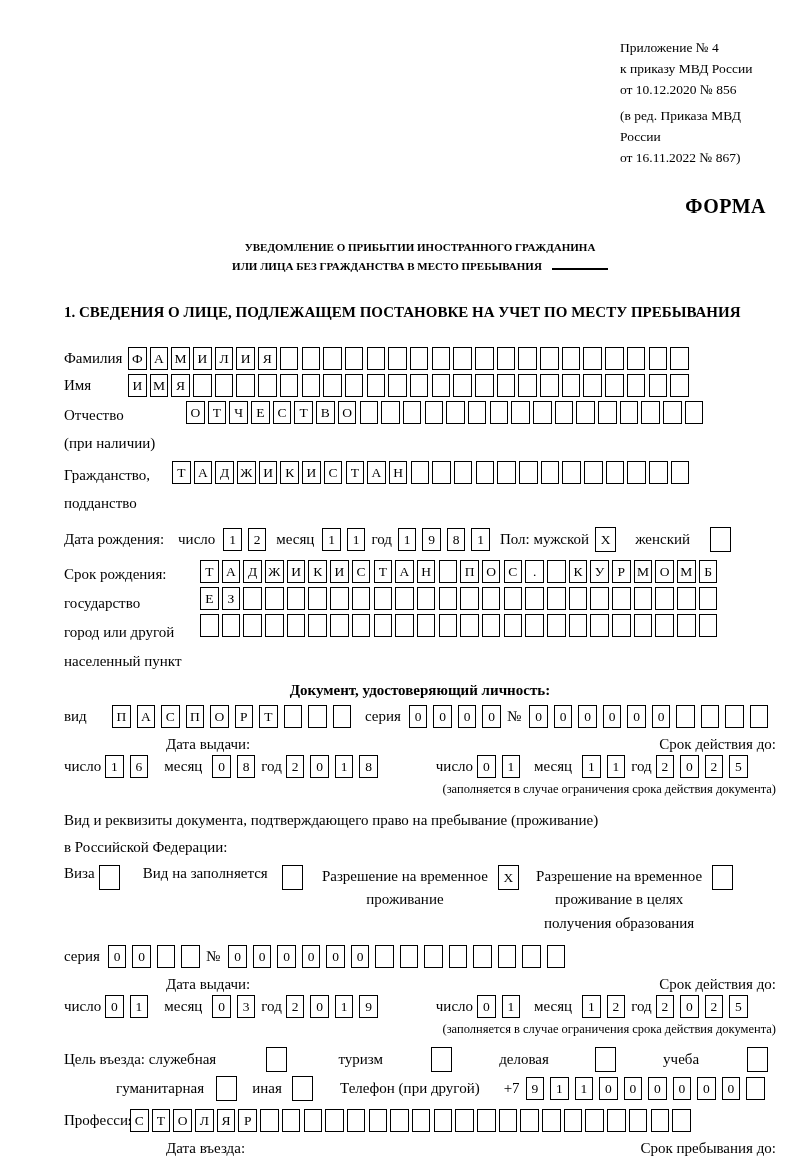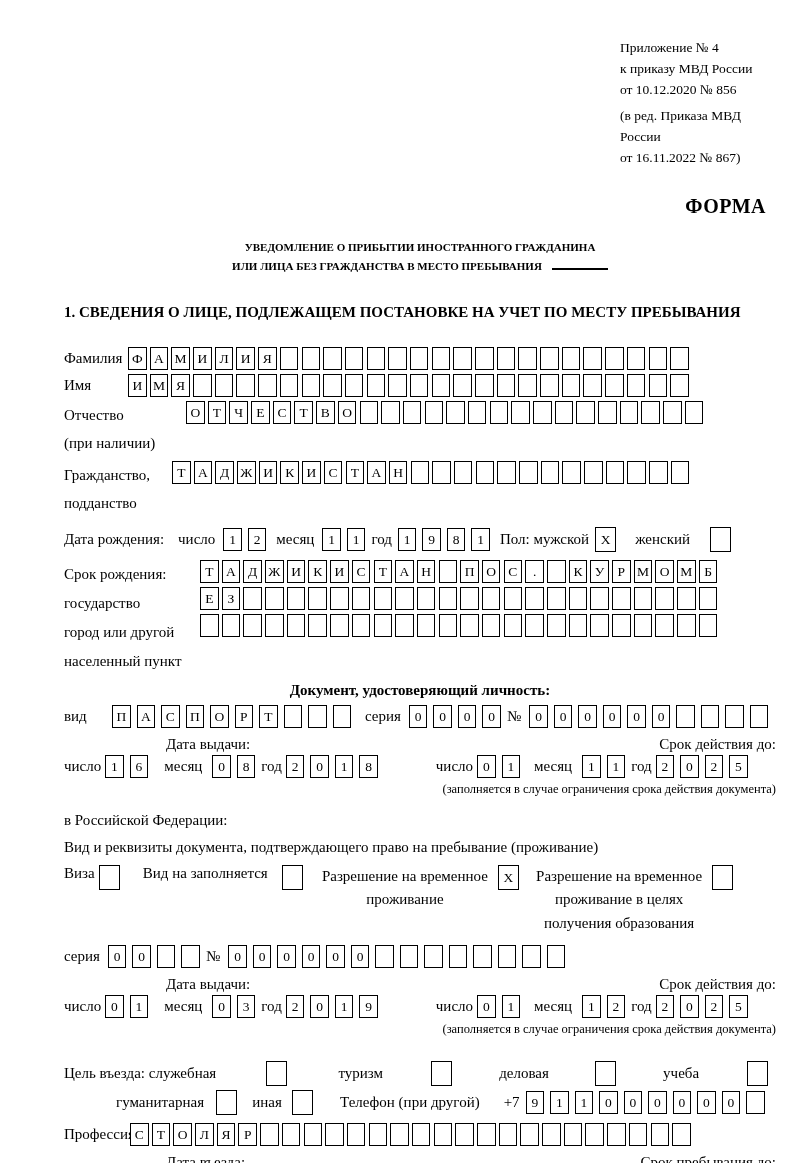--- a/index.html
+++ b/index.html
@@ -42,21 +42,21 @@
   .g16{margin-left:16px;}.g20{margin-left:20px;}.g24{margin-left:24px;}.g52{margin-left:52px;}
   .docheader{text-align:center;font-weight:bold;margin:6px 0 6px 0;}
   .dates-header{display:flex;margin-top:8px;margin-bottom:2px;justify-content:space-between;}
   .dh1{margin-left:102px;}
   .dh2{margin-left:252px;}
   .dh2b{margin-left:238px;}
   .note-right{text-align:right;font-size:12.5px;margin:2px 0 10px 0;}
   .para{margin:10px 0 2px 0;line-height:1.8;}
   .cbrow{margin-top:4px;margin-bottom:10px;}
   .cbrow .ctr{text-align:center;line-height:1.55;}
-  .purpose-row{margin-top:24px;gap:40px;}
+  .purpose-row{margin-top:10px;gap:40px;}
   .mt8{margin-top:8px;}.mt10{margin-top:10px;}
 </style>
 </head>
 <body>
 
 <div>
 
   <div class="appendix">
     <div class="pre">Приложение № 4
 к приказу МВД России
@@ -149,22 +149,22 @@
       <span class="lbl g52">число</span>
       <span class="cells dt g4"><span class="cell">0</span><span class="cell">1</span></span>
       <span class="lbl g8">месяц</span>
       <span class="cells dt g10"><span class="cell">1</span><span class="cell">1</span></span>
       <span class="lbl">год</span>
       <span class="cells dt g4"><span class="cell">2</span><span class="cell">0</span><span class="cell">2</span><span class="cell">5</span></span>
     </div>
     <div class="note-right">(заполняется в случае ограничения срока действия документа)</div>
 
     <div class="para">
+      <div>Вид и реквизиты документа, подтверждающего право на пребывание (проживание)</div>
       <div>в Российской Федерации:</div>
-      <div>Вид и реквизиты документа, подтверждающего право на пребывание (проживание)</div>
     </div>
 
     <div class="row row-top cbrow">
       <span class="lbl">Виза</span>
       <span class="cells cb g4"><span class="cell"></span></span>
       <span class="lbl g20">Вид на заполняется</span>
       <span class="cells cb g14"><span class="cell"></span></span>
       <span class="lbl pre ctr g16">Разрешение на временное
 проживание</span>
       <span class="cells cb g10"><span class="cell">X</span></span>

